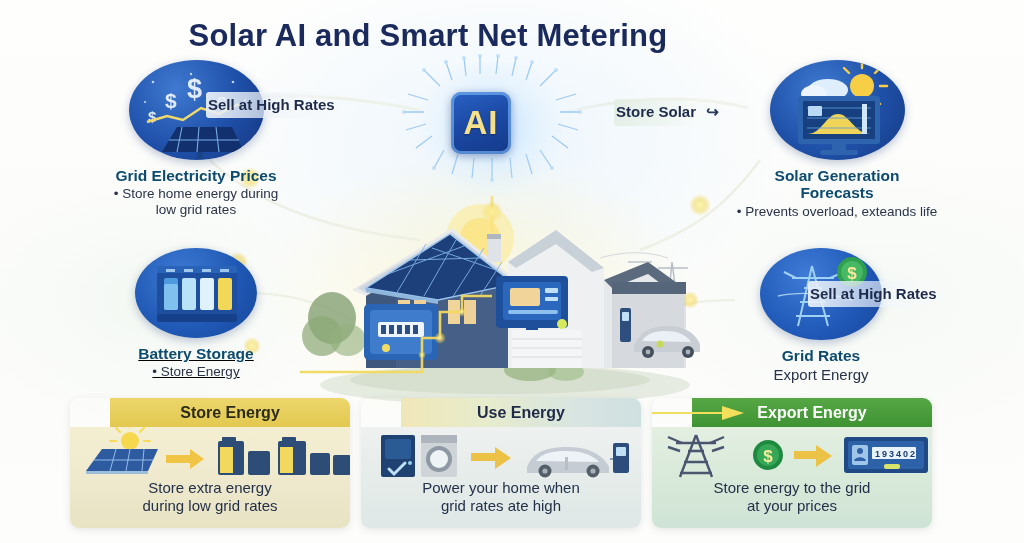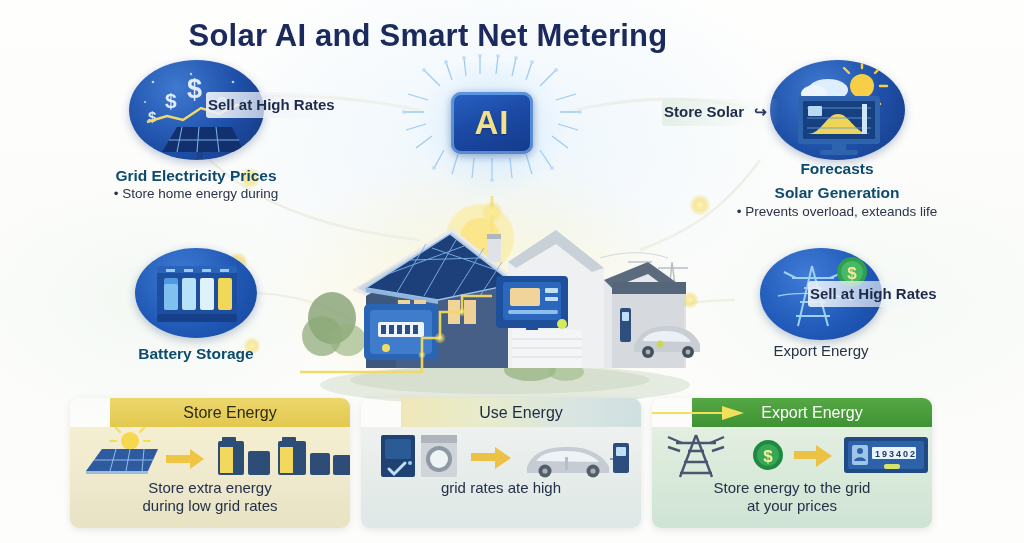--- a/index.html
+++ b/index.html
@@ -93,33 +93,33 @@
   .flow-label {
     position: absolute;
     font-size: 15px;
     font-weight: bold;
     color: #1e2a4a;
     white-space: nowrap;
     padding: 4px 12px 5px 2px;
     border-radius: 3px;
   }
   .flow-label.l1 { background: linear-gradient(90deg, rgba(232,238,246,0.95), rgba(244,247,250,0.55) 70%, rgba(255,255,255,0)); }
-  .flow-label.l2 { background: linear-gradient(90deg, rgba(226,238,228,0.9), rgba(246,250,246,0.45) 70%, rgba(255,255,255,0)); margin-left: 48px; }
+  .flow-label.l2 { background: linear-gradient(90deg, rgba(226,238,228,0.9), rgba(246,250,246,0.45) 70%, rgba(255,255,255,0)); }
   .flow-label.l3 { background: linear-gradient(90deg, rgba(230,238,248,0.95), rgba(246,249,252,0.5) 75%, rgba(255,255,255,0)); }
 
   
   .chip-wrap { position: absolute; left: 418px; top: 62px; width: 148px; height: 140px; }
   .chip-glow {
     position: absolute; inset: 0;
     background: radial-gradient(circle at 50% 46%, rgba(160,210,255,0.55) 0%, rgba(190,225,255,0.22) 42%, rgba(255,255,255,0) 70%);
   }
   .chip-core {
     position: absolute;
     left: 33px; top: 30px;
-    width: 82px; height: 62px;
+    width: 60px; height: 62px;
     border-radius: 10px;
     background: linear-gradient(160deg, #2a62c4 0%, #1b49a4 48%, #143a8a 100%);
     box-shadow: inset 0 0 0 3px rgba(120,180,245,0.65), 0 2px 8px rgba(15,45,110,0.4);
     display: flex; align-items: center; justify-content: center;
   }
   .chip-core span {
     font-size: 33px; font-weight: bold;
     color: #f4e08a;
     text-shadow: 0 1px 2px rgba(0,0,0,0.35);
     letter-spacing: 1px;
@@ -130,21 +130,21 @@
   .panel {
     flex: 1;
     border-radius: 9px;
     overflow: hidden;
     position: relative;
     box-shadow: 0 2px 7px rgba(80,90,80,0.13);
   }
   .panel-head {
     height: 29px;
     display: flex; align-items: center; justify-content: center;
-    font-size: 16px; font-weight: normal; margin-left: 40px;
+    font-size: 16px; font-weight: bold; margin-left: 40px;
   }
   .panel-body {
     height: 101px;
     position: relative;
     display: flex;
     flex-direction: column;
     align-items: center;
   }
   .panel-art { height: 52px; width: 100%; position: relative; }
   .panel-cap {
@@ -363,20 +363,21 @@
           <circle cx="24" cy="22" r="1.3"></circle>
             <circle cx="62" cy="14" r="1.2"></circle>
             <circle cx="104" cy="22" r="1.3"></circle>
           <circle cx="116" cy="40" r="1.1"></circle>
             <circle cx="16" cy="42" r="1.1"></circle>
         </g>
       </svg>
     </div>
     <div class="node-title">Grid Electricity Prices</div>
     <div class="node-bullet">• Store home energy during</div>
+    <div class="node-bullet" style="margin-top:0">low grid rates</div>
   </div>
 
   <div class="node" style="left:692px; top:60px; width:290px;">
     <div class="badge forecast" style="margin:0 auto;">
       <svg width="135" height="100" viewBox="0 0 135 100">
         <g>
           <circle cx="92" cy="26" r="12" fill="#f6cf46"></circle>
           <g stroke="#f6cf46" stroke-width="2.4" stroke-linecap="round">
             <path d="M92,8 L92,1 M92,45 L92,51 M110,26 L117,26 M74,26 L67,26 M105,13 L110,8 M79,39 L74,44 M105,39 L110,44 M79,13 L74,8"></path>
           </g>
@@ -390,62 +391,64 @@
           <path d="M37,48 L101,48 M37,58 L101,58 M37,68 L101,68"></path>
         </g>
         <rect x="92" y="44" width="5" height="30" fill="#cfe6f8"></rect>
         <g fill="#b9d9f4">
           <rect x="38" y="46" width="14" height="10" rx="1"></rect>
         </g>
         <rect x="62" y="84" width="14" height="8" fill="#2e63ae"></rect>
         <rect x="50" y="90" width="38" height="5" rx="2" fill="#2e63ae"></rect>
       </svg>
     </div>
+    <div class="node-title two-line">Solar Generation</div>
     <div class="node-title two-line" style="margin-top:0">Forecasts</div>
-    <div class="node-title two-line">Solar Generation</div>
     <div class="node-bullet">• Prevents overload, exteands life</div>
   </div>
 
-  <div class="node" style="left:96px; top:248px; width:200px;">
+  <div class="node" style="left:96px; top:248px; width:200px;text-decoration:underline;">
     <div class="badge battery" style="margin:0 auto;">
       <svg width="122" height="90" viewBox="0 0 122 90">
         <rect x="22" y="24" width="80" height="44" rx="3" fill="#1d4f9e"></rect>
         <rect x="22" y="18" width="80" height="7" rx="2" fill="#2a64b8"></rect>
         <rect x="22" y="66" width="80" height="8" rx="2" fill="#16418a"></rect>
         <rect x="29" y="30" width="14" height="32" rx="2" fill="#4e9ae0"></rect>
         <rect x="29" y="36" width="14" height="26" rx="2" fill="#7fc0ef"></rect>
         <rect x="47" y="30" width="14" height="32" rx="2" fill="#b8e2f7"></rect>
         <rect x="65" y="30" width="14" height="32" rx="2" fill="#dff1fb"></rect>
         <rect x="83" y="30" width="14" height="32" rx="2" fill="#f2d858"></rect>
         <g fill="#9ec8ee">
           <rect x="31" y="21" width="9" height="3"></rect>
             <rect x="49" y="21" width="9" height="3"></rect>
           <rect x="67" y="21" width="9" height="3"></rect>
             <rect x="85" y="21" width="9" height="3"></rect>
         </g>
       </svg>
     </div>
     <div class="node-title">Battery Storage</div>
+    <div class="node-bullet">• Store Energy</div>
   </div>
 
   <div class="node" style="left:726px; top:248px; width:190px;">
     <div class="badge gridrates" style="margin:0 auto;">
       <svg width="122" height="92" viewBox="0 0 122 92">
         <g stroke="#9ed1f3" stroke-width="2" fill="none">
           <path d="M52,18 L38,78 M52,18 L68,78 M44,40 L62,40 M40,54 L66,54 M36,68 L70,68 M32,30 L74,30"></path>
           <path d="M36,30 L24,24 M70,30 L84,24"></path>
         </g>
         <path d="M18,48 C34,44 70,44 92,52" stroke="#bfe2f7" stroke-width="1.4" fill="none" opacity="0.8"></path>
         <g>
           <circle cx="92" cy="24" r="15" fill="#2f9e4e"></circle>
           <circle cx="92" cy="24" r="11" fill="#47b863"></circle>
           <text x="92" y="31" font-size="17" font-weight="bold" fill="#f4e89a" text-anchor="middle" font-family="'Liberation Sans', sans-serif">$</text>
         </g>
       </svg>
     </div>
+    <div class="node-title">Grid Rates</div>
     <div class="node-bullet" style="font-size:15px;">Export Energy</div>
   </div>
 
   <div class="flow-label l1" style="left:206px; top:92px;">Sell at High Rates</div>
   <div class="flow-label l2" style="left:614px; top:99px;">
     <span>Store Solar</span>
     <span style="margin-left:6px;color:#2a3a5c;">↪</span>
   </div>
   <div class="flow-label l3" style="left:808px; top:281px;">Sell at High Rates</div>
 
@@ -514,20 +517,21 @@
             <circle cx="232" cy="44" r="6.5" fill="#545e69"></circle>
             <circle cx="184" cy="44" r="2.6" fill="#a8b1ba"></circle>
             <circle cx="232" cy="44" r="2.6" fill="#a8b1ba"></circle>
             <rect x="204" y="30" width="3" height="13" fill="#b7bec5"></rect>
 
             <rect x="252" y="16" width="16" height="30" rx="2" fill="#2d4e7d"></rect>
             <rect x="255" y="20" width="10" height="9" rx="1" fill="#bfe0f7"></rect>
             <path d="M249,32 L252,32" stroke="#8aa0b6" stroke-width="2"></path>
           </svg>
         </div>
+        <div class="panel-cap">Power your home when</div>
         <div class="panel-cap">grid rates ate high</div>
       </div>
     </div>
 
     <div class="panel p3">
       <div class="panel-head">
         <svg width="96" height="18" viewBox="0 0 96 18" style="position:absolute;left:0;top:6px;">
           <path d="M0,8 L70,8 L70,2 L92,9 L70,16 L70,10 L0,10 Z" fill="#f2e05c"></path>
         </svg>
         <span>Export Energy</span>

